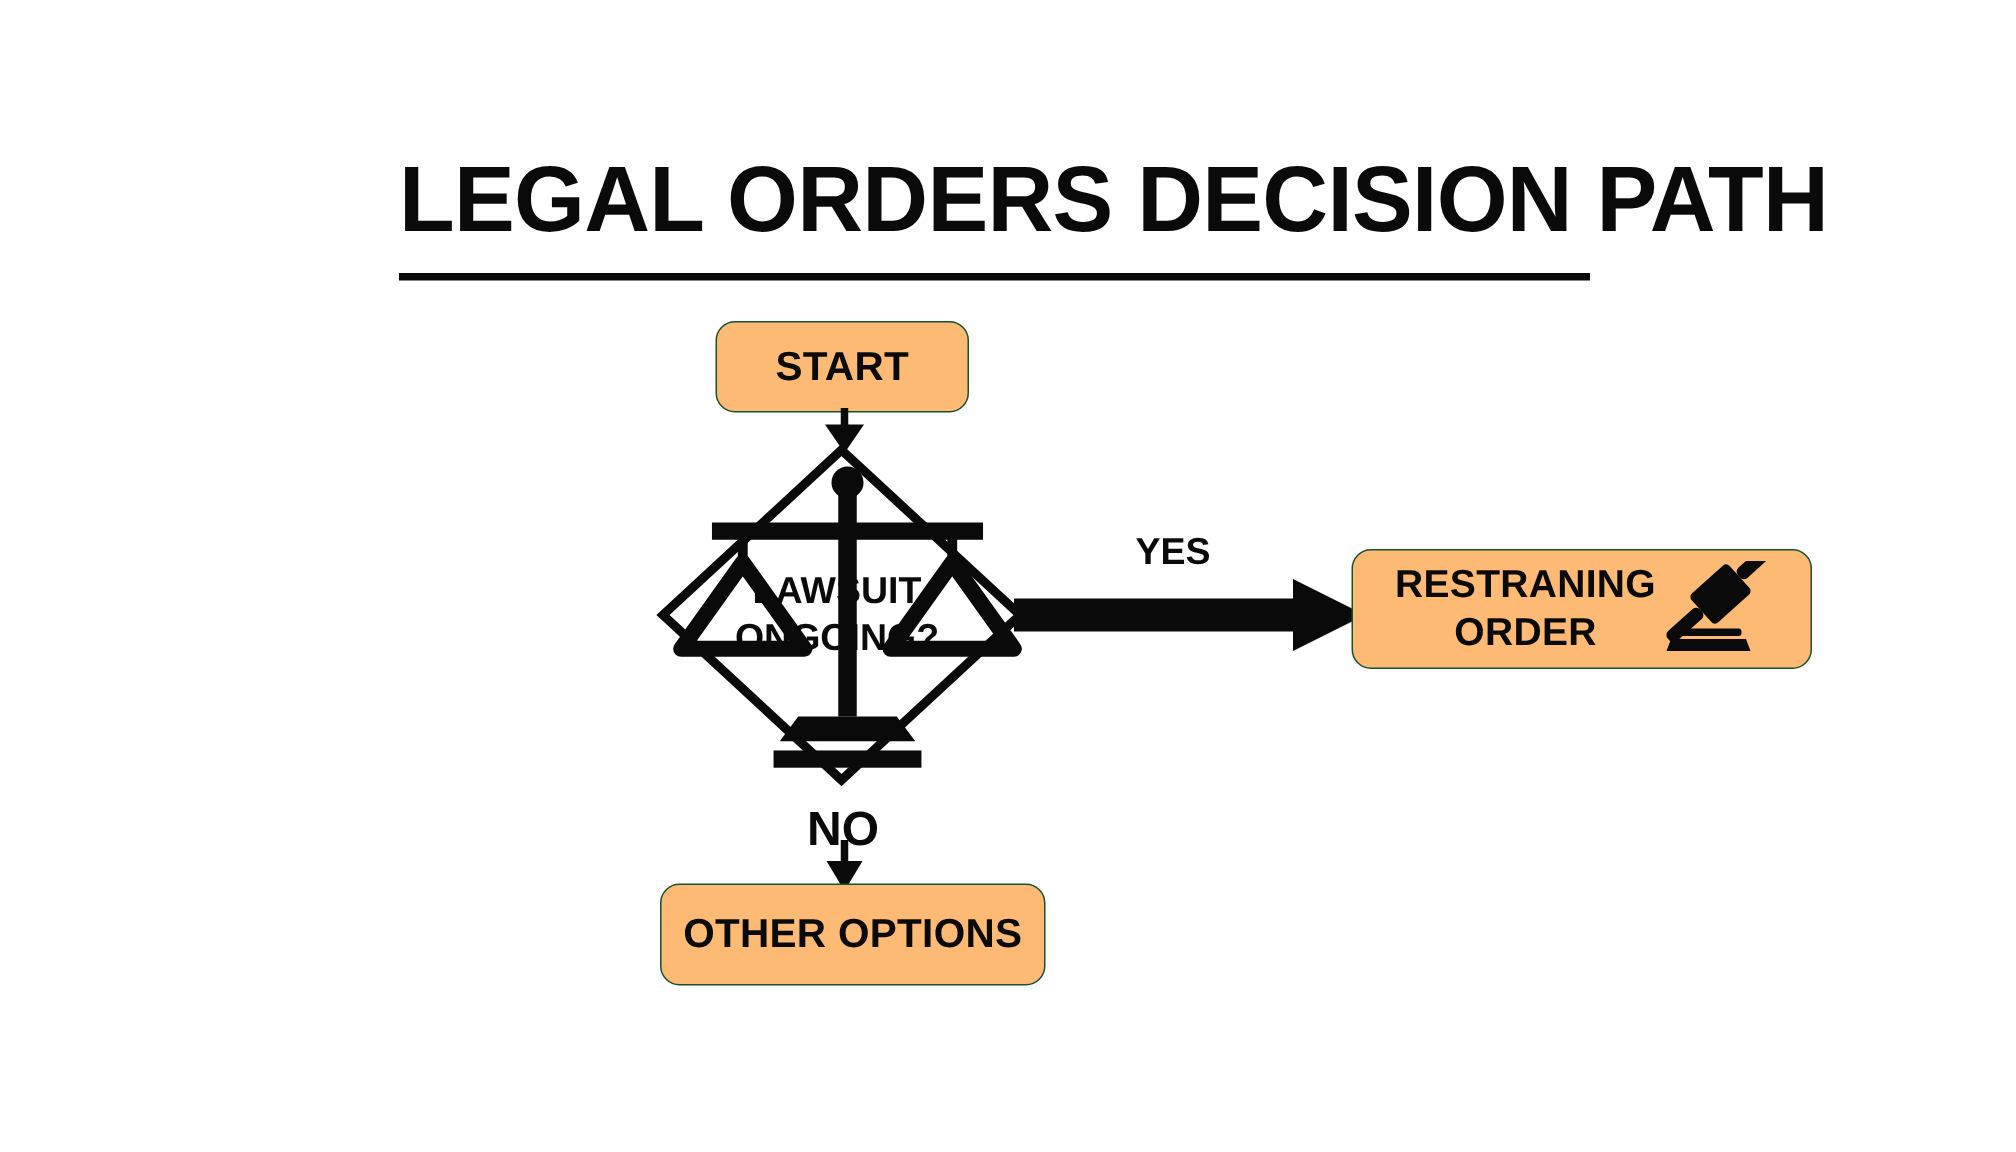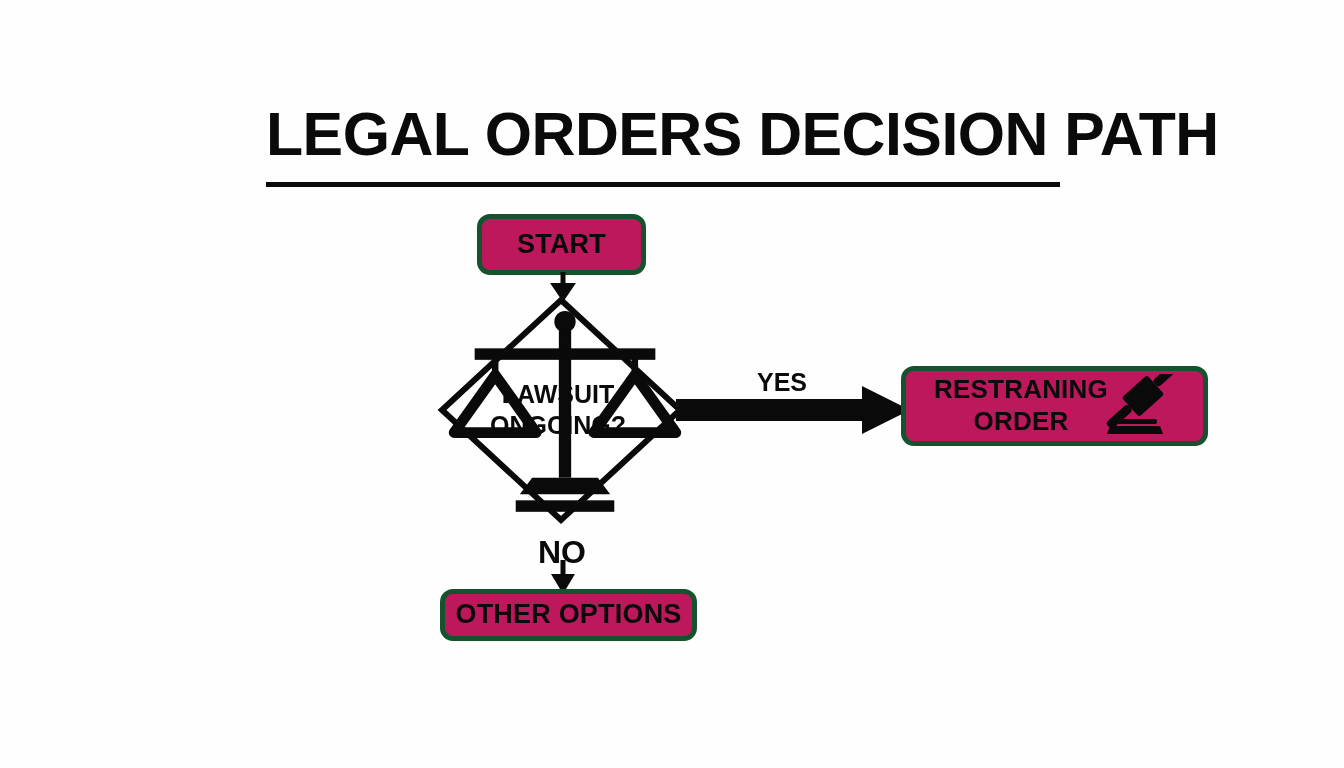--- a/index.html
+++ b/index.html
@@ -44,22 +44,22 @@
     top: 80px;
     width: 794px;
     height: 5px;
     background: #0a0a0a;
   }
 
   
   .node-box {
     position: absolute;
     box-sizing: border-box;
-    background: #be185d;
-    border: 5px solid #14532d;
+    background: #fdba74;
+    border: 1px solid #14532d;
     border-radius: 13px;
     display: flex;
     align-items: center;
     justify-content: center;
   }
   .node-label {
     font-weight: bold;
     color: #0a0a0a;
     text-align: center;
     line-height: 1.08;
@@ -96,21 +96,21 @@
     transform: translateY(-50%);
     width: 86px;
     height: 64px;
   }
 
   
   #node-other {
     left: 440px;
     top: 589px;
     width: 257px;
-    height: 52px;
+    height: 68px;
   }
   #node-other .node-label { font-size: 27px; }
 
   
   #node-decision {
     position: absolute;
     left: 437px;
     top: 295px;
     width: 248px;
     height: 230px;
@@ -158,21 +158,21 @@
   #arrow-no            { left: 546px; top: 560px; width: 34px; height: 34px; }
 
   .edge-label {
     position: absolute;
     font-weight: bold;
     color: #0a0a0a;
     text-align: center;
   }
   #label-yes {
     left: 722px;
-    top: 368px;
+    top: 354px;
     width: 120px;
     font-size: 25px;
   }
   #label-no {
     left: 502px;
     top: 534px;
     width: 120px;
     font-size: 32px;
   }
 </style>

